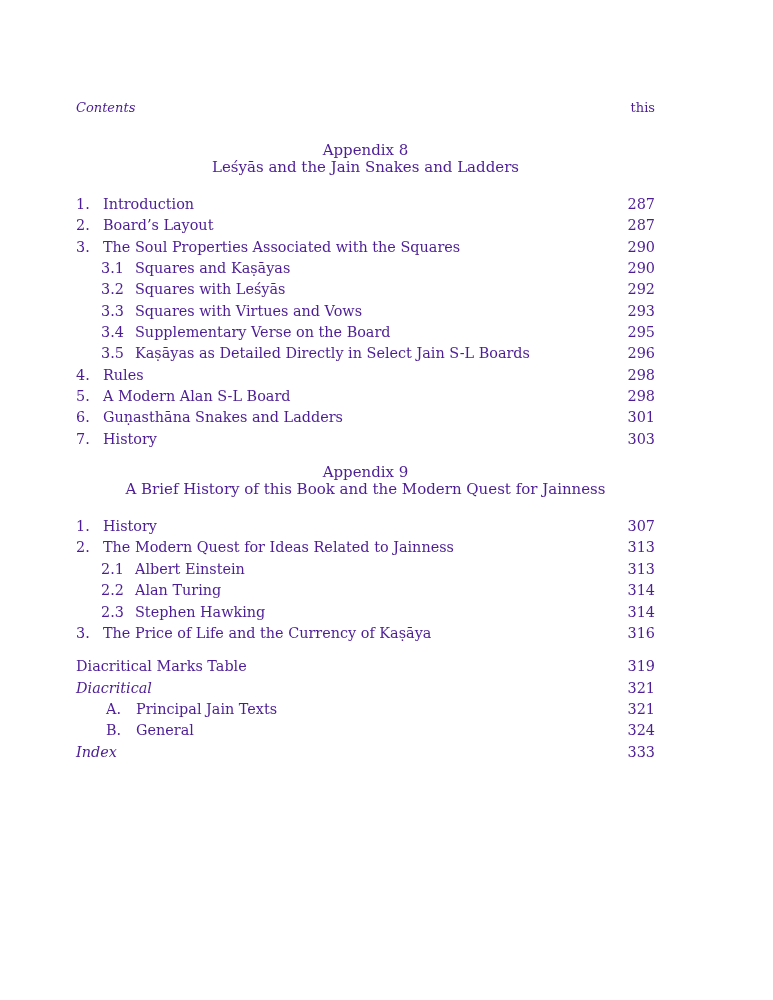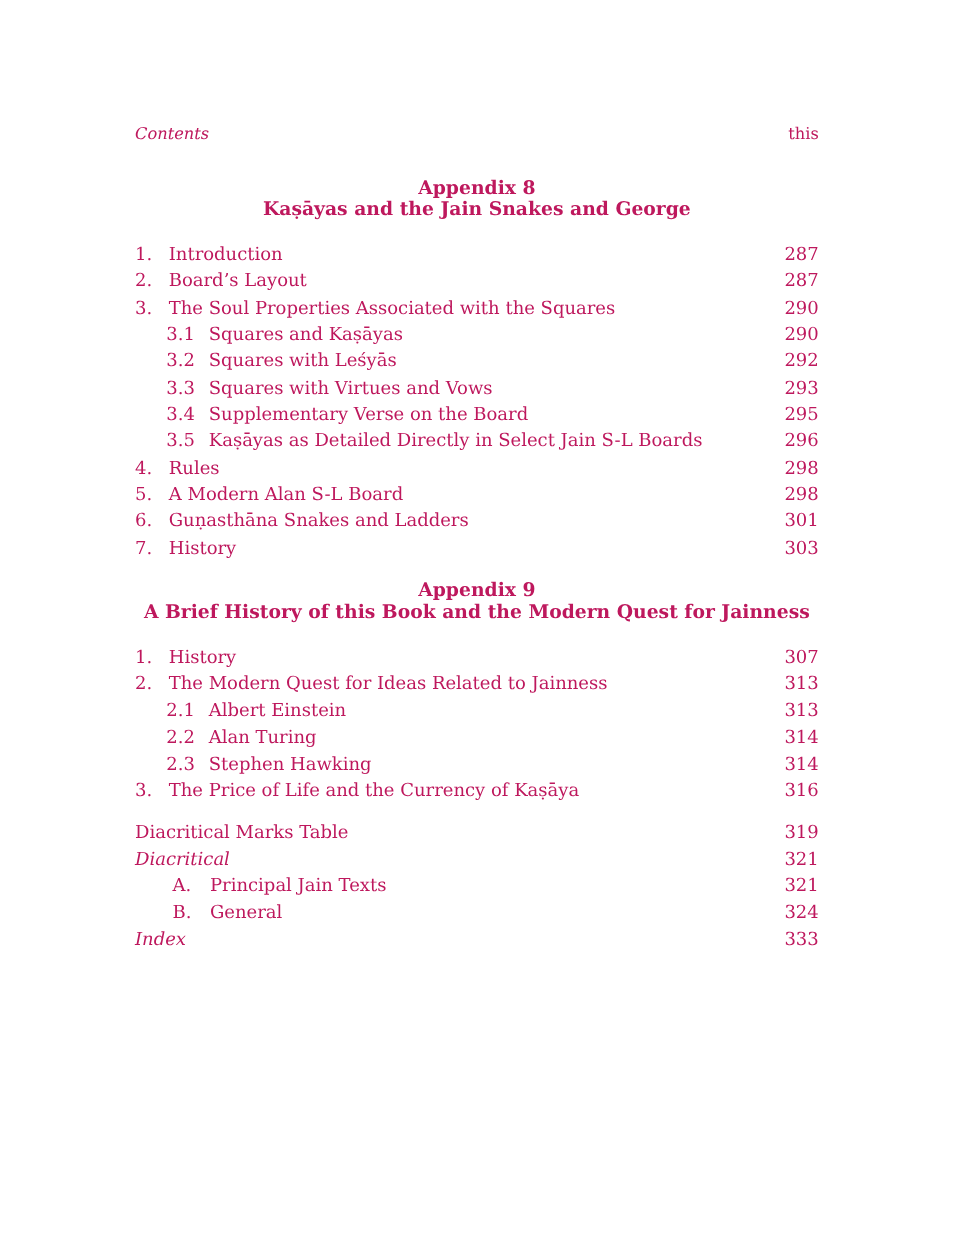--- a/index.html
+++ b/index.html
@@ -6,40 +6,40 @@
     margin: 0;
     padding: 0;
     background: #ffffff;
   }
   .page {
     position: relative;
     width: 773px;
     height: 1000px;
     background: #ffffff;
     box-sizing: border-box;
-    padding: 100px 118px 0 108px;
+    padding: 100px 118px 0 76px;
     font-family: "DejaVu Serif", "Liberation Serif", serif;
-    color: #be185d;
+    color: #4c1d95;
   }
   .page-header {
     display: flex;
     justify-content: space-between;
     align-items: baseline;
     font-size: 13px;
     line-height: 16px;
   }
   .running-head {
     font-style: italic;
   }
   .folio {
     font-style: normal;
   }
   .section-heading {
     text-align: center;
-    font-weight: bold;
+    font-weight: normal;
     font-size: 15px;
     line-height: 16.5px;
   }
   .toc-section:nth-of-type(1) .section-heading { margin-top: 26px; }
   .toc-section:nth-of-type(2) .section-heading { margin-top: 14px; }
   .section-heading + .entry-list { margin-top: 19px; }
   .toc-section:nth-of-type(3) .entry-list { margin-top: 12px; }
   .entry-list { }
   .row {
     display: flex;
@@ -62,21 +62,21 @@
 
 <div class="page">
   <div class="page-header">
     <span class="running-head">Contents</span>
     <span class="folio">this</span>
   </div>
   <div id="toc-sections">
       <div class="toc-section">
         <div class="section-heading">
           <div>Appendix 8</div>
-          <div>Kaṣāyas and the Jain Snakes and George</div>
+          <div>Leśyās and the Jain Snakes and Ladders</div>
         </div>
         <div class="entry-list">
           <div class="row lvl0"><span class="num">1.</span><span class="title">Introduction</span><span class="page-num">287</span></div>
           <div class="row lvl0"><span class="num">2.</span><span class="title">Board’s Layout</span><span class="page-num">287</span></div>
           <div class="row lvl0"><span class="num">3.</span><span class="title">The Soul Properties Associated with the Squares</span><span class="page-num">290</span></div>
           <div class="row lvl1"><span class="num">3.1</span><span class="title">Squares and Kaṣāyas</span><span class="page-num">290</span></div>
           <div class="row lvl1"><span class="num">3.2</span><span class="title">Squares with Leśyās</span><span class="page-num">292</span></div>
           <div class="row lvl1"><span class="num">3.3</span><span class="title">Squares with Virtues and Vows</span><span class="page-num">293</span></div>
           <div class="row lvl1"><span class="num">3.4</span><span class="title">Supplementary Verse on the Board</span><span class="page-num">295</span></div>
           <div class="row lvl1"><span class="num">3.5</span><span class="title">Kaṣāyas as Detailed Directly in Select Jain S-L Boards</span><span class="page-num">296</span></div>

